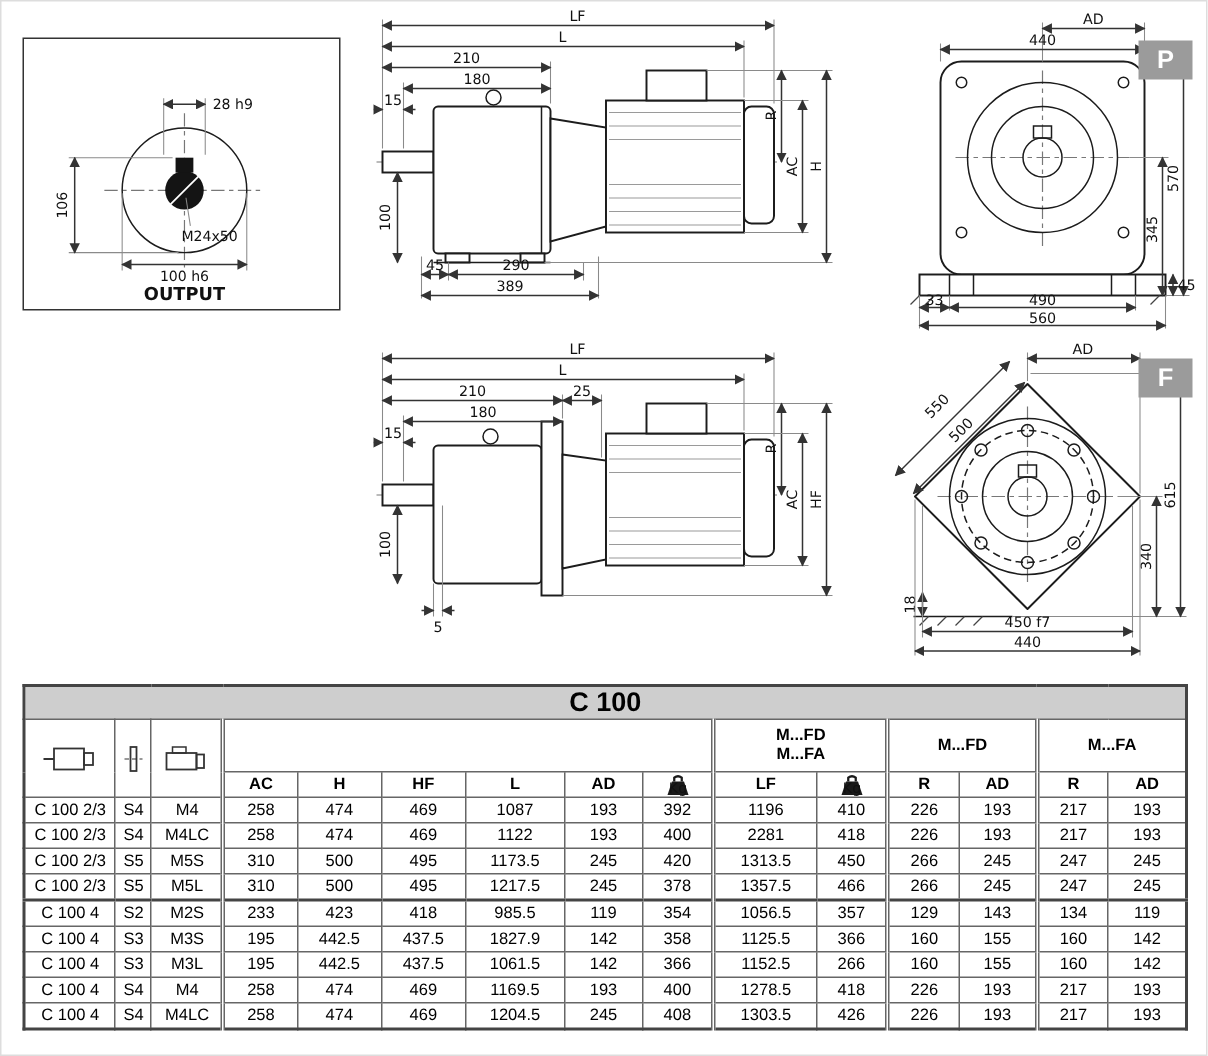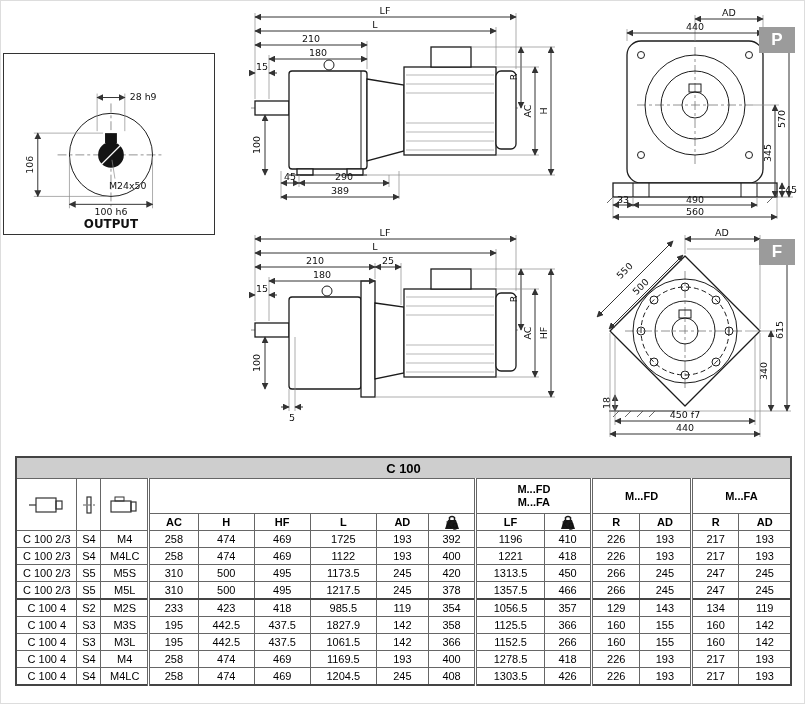--- a/index.html
+++ b/index.html
@@ -15,36 +15,36 @@
   .dim  { stroke:#333; stroke-width:1; fill:none; marker-start:url(#arr); marker-end:url(#arr); }
   .dime { stroke:#333; stroke-width:1; fill:none; marker-end:url(#arr); }
   .ext  { stroke:#8a8a8a; stroke-width:0.7; fill:none; }
   .out  { stroke:#1c1c1c; stroke-width:1.3; fill:#ffffff; }
   .out2 { stroke:#1c1c1c; stroke-width:1; fill:none; }
   .cl   { stroke:#777; stroke-width:0.8; fill:none; stroke-dasharray:9 3 3 3; }
   .fin  { stroke:#9a9a9a; stroke-width:0.7; }
   .hatch{ stroke:#444; stroke-width:0.8; }
   .solid{ fill:#141414; stroke:none; }
 
-  .out-box { left:2px; top:24px; width:212px; height:182px; border:1px solid #333; box-sizing:border-box;margin-top:28px; }
+  .out-box { left:14px; top:24px; width:212px; height:182px; border:1px solid #333; box-sizing:border-box; }
 
   .badge {
     position:absolute; width:36px; height:26px; background:#9b9b9b; color:#fff;
     font-weight:bold; font-size:17px; display:flex; align-items:center; justify-content:center;
   }
 
   .dims-table {
     position:absolute; left:14px; top:455px; width:777px;
     border-collapse:collapse; table-layout:fixed; font-size:11px; border:2px solid #444;
   }
   .dims-table td, .dims-table th {
     border:1px solid #666; text-align:center; padding:0 2px; height:16px;
     font-weight:normal; overflow:hidden; white-space:nowrap;
   }
-  .dims-table .title-row th { background:#cecece; font-weight:bold; font-size:13px; height:20px; }
+  .dims-table .title-row th { background:#cecece; font-weight:bold; font-size:18px; height:20px; }
   .dims-table .group-hdr { font-weight:bold; height:34px; line-height:13px; }
   .dims-table .hdr { font-weight:bold; }
   .lbl { font-weight:bold; text-align:center; padding-left:3px !important; }
   .sep { border-left:3px double #666 !important; }
   .grp-start td { border-top:2px solid #444 !important; }
   .icon-cell svg { display:block; margin:0 auto; }
 </style>
 </head>
 <body>
 
@@ -438,41 +438,41 @@
       <th class="hdr">AD</th>
     </tr>
 
     <tr>
       <td class="lbl">C 100 2/3</td>
       <td class="lbl">S4</td>
       <td class="lbl">M4</td>
       <td class="sep">258</td>
       <td>474</td>
       <td>469</td>
-      <td>1725</td>
+      <td>1087</td>
       <td>193</td>
       <td>392</td>
       <td class="sep">1196</td>
       <td>410</td>
       <td class="sep">226</td>
       <td>193</td>
       <td class="sep">217</td>
       <td>193</td>
     </tr>
     <tr>
       <td class="lbl">C 100 2/3</td>
       <td class="lbl">S4</td>
       <td class="lbl">M4LC</td>
       <td class="sep">258</td>
       <td>474</td>
       <td>469</td>
       <td>1122</td>
       <td>193</td>
       <td>400</td>
-      <td class="sep">1221</td>
+      <td class="sep">2281</td>
       <td>418</td>
       <td class="sep">226</td>
       <td>193</td>
       <td class="sep">217</td>
       <td>193</td>
     </tr>
     <tr>
       <td class="lbl">C 100 2/3</td>
       <td class="lbl">S5</td>
       <td class="lbl">M5S</td>

